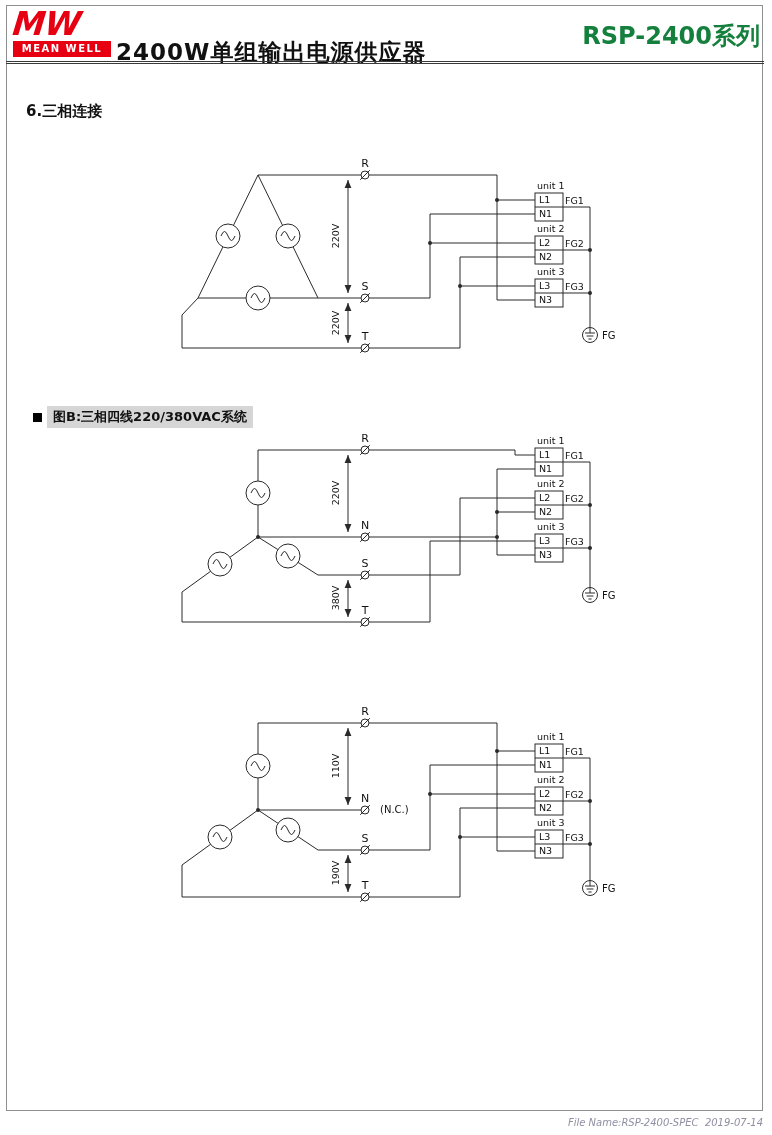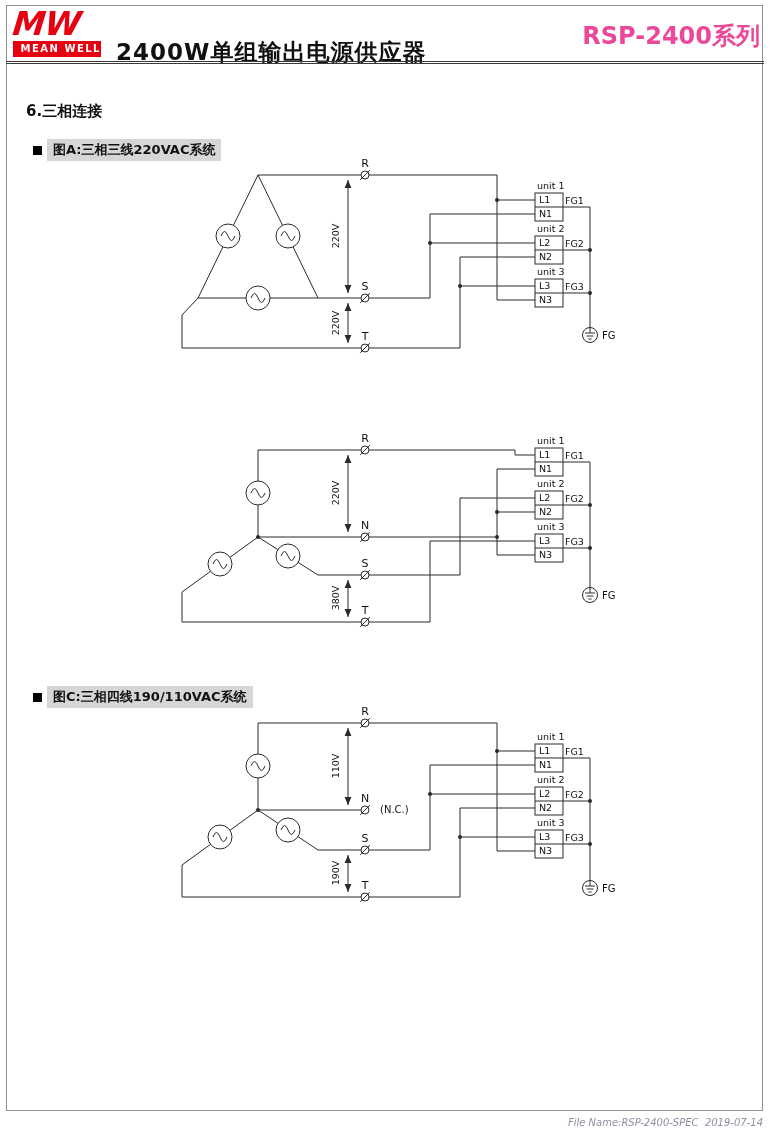--- a/index.html
+++ b/index.html
@@ -5,25 +5,25 @@
   html,body { margin:0; padding:0; background:#fff; }
   .page { position:relative; width:772px; height:1135px; background:#fff;
           font-family:"DejaVu Sans", sans-serif; color:#111; overflow:hidden; }
   .frame { position:absolute; left:6px; top:5px; width:757px; height:1106px;
            border:1px solid #8f8f8f; box-sizing:border-box; }
   
   .logo { position:absolute; left:13px; top:7px; width:94px; }
   .logo-mw { color:#e60012; font-weight:bold; font-style:italic; font-size:33px;
              line-height:34px; letter-spacing:-1px; transform:skewX(-6deg); }
   .logo-bar { background:#e60012; color:#fff; font-size:10px; font-weight:bold;
-              letter-spacing:1.5px; text-align:right; padding:2px 0 3px 0; width:88px; }
+              letter-spacing:1.5px; text-align:center; padding:2px 0 3px 0; width:98px; }
   .title { position:absolute; left:116px; top:37px; font-size:23px; font-weight:bold;
            letter-spacing:1px; }
   .series { position:absolute; right:12px; top:20px; font-size:24px; font-weight:bold;
-            color:#ec4899; }
+            color:#15803d; }
   .rule { position:absolute; left:6px; top:61px; width:758px; height:3px;
           border-top:1px solid #3a3a3a; border-bottom:1px solid #3a3a3a; box-sizing:border-box; }
   
   .sec-head { position:absolute; left:26px; top:102px; font-size:15px; font-weight:bold; }
   .sec-desc { position:absolute; left:30px; top:112px; font-size:12px; }
   
   .fig-cap { position:absolute; left:33px; display:flex; align-items:center; gap:5px; }
   .fig-cap .sq { width:9px; height:9px; background:#000; flex:0 0 auto; }
   .fig-cap .txt { background:#d6d6d6; font-size:13px; font-weight:bold; padding:2px 6px; }
   
@@ -51,24 +51,20 @@
       <div class="logo-mw">MW</div>
       <div class="logo-bar">MEAN WELL</div>
     </div>
     <div class="title">2400W单组输出电源供应器</div>
     <div class="series">RSP-2400系列</div>
     <div class="rule"></div>
   </div>
 
   <div class="sec-head"><span>6.</span><span>三相连接</span></div>
 
-  <div class="fig-cap" style="top:139px">
-    <span class="sq"></span>
-    <span class="txt">图A:三相三线220VAC系统</span>
-  </div>
 
   <svg class="dg" style="top:158px;height:212px" viewBox="0 158 772 212">
     <defs>
       <marker id="ah-a" markerWidth="9" markerHeight="9" refX="8" refY="4" orient="auto-start-reverse" markerUnits="userSpaceOnUse">
           <path d="M0,0.6 L8,4 L0,7.4 Z" fill="#2a2a2a"></path>
         </marker>
       <g id="src-a">
           <circle r="12" fill="#fff" stroke="#2a2a2a"></circle>
           <path d="M-7,0 Q-3.5,-9 0,0 Q3.5,9 7,0" fill="none" stroke="#2a2a2a"></path>
         </g>
@@ -135,20 +131,24 @@
       <text class="t9" x="537" y="275">unit 3</text>
       <text class="t9" x="539" y="289">L3</text>
       <text class="t9" x="539" y="303">N3</text>
       <text class="t9" x="565" y="290">FG3</text>
     </g>
     <path class="w" d="M590,207 V328"></path>
     <use href="#gnd-a" x="590" y="335"></use>
     <text class="t10" x="602" y="339">FG</text>
   </svg>
 
+  <div class="fig-cap" style="top:406px">
+    <span class="sq"></span>
+    <span class="txt">图B:三相四线220/380VAC系统</span>
+  </div>
 
   <svg class="dg" style="top:428px;height:204px" viewBox="0 428 772 204">
     <defs>
       <marker id="ah-b" markerWidth="9" markerHeight="9" refX="8" refY="4" orient="auto-start-reverse" markerUnits="userSpaceOnUse">
           <path d="M0,0.6 L8,4 L0,7.4 Z" fill="#2a2a2a"></path>
         </marker>
       <g id="src-b">
           <circle r="12" fill="#fff" stroke="#2a2a2a"></circle>
           <path d="M-7,0 Q-3.5,-9 0,0 Q3.5,9 7,0" fill="none" stroke="#2a2a2a"></path>
         </g>
@@ -218,24 +218,20 @@
       <text class="t9" x="537" y="530">unit 3</text>
       <text class="t9" x="539" y="544">L3</text>
       <text class="t9" x="539" y="558">N3</text>
       <text class="t9" x="565" y="545">FG3</text>
     </g>
     <path class="w" d="M590,462 V588"></path>
     <use href="#gnd-b" x="590" y="595"></use>
     <text class="t10" x="602" y="599">FG</text>
   </svg>
 
-  <div class="fig-cap" style="top:686px">
-    <span class="sq"></span>
-    <span class="txt">图C:三相四线190/110VAC系统</span>
-  </div>
 
   <svg class="dg" style="top:702px;height:206px" viewBox="0 702 772 206">
     <defs>
       <marker id="ah-c" markerWidth="9" markerHeight="9" refX="8" refY="4" orient="auto-start-reverse" markerUnits="userSpaceOnUse">
           <path d="M0,0.6 L8,4 L0,7.4 Z" fill="#2a2a2a"></path>
         </marker>
       <g id="src-c">
           <circle r="12" fill="#fff" stroke="#2a2a2a"></circle>
           <path d="M-7,0 Q-3.5,-9 0,0 Q3.5,9 7,0" fill="none" stroke="#2a2a2a"></path>
         </g>

